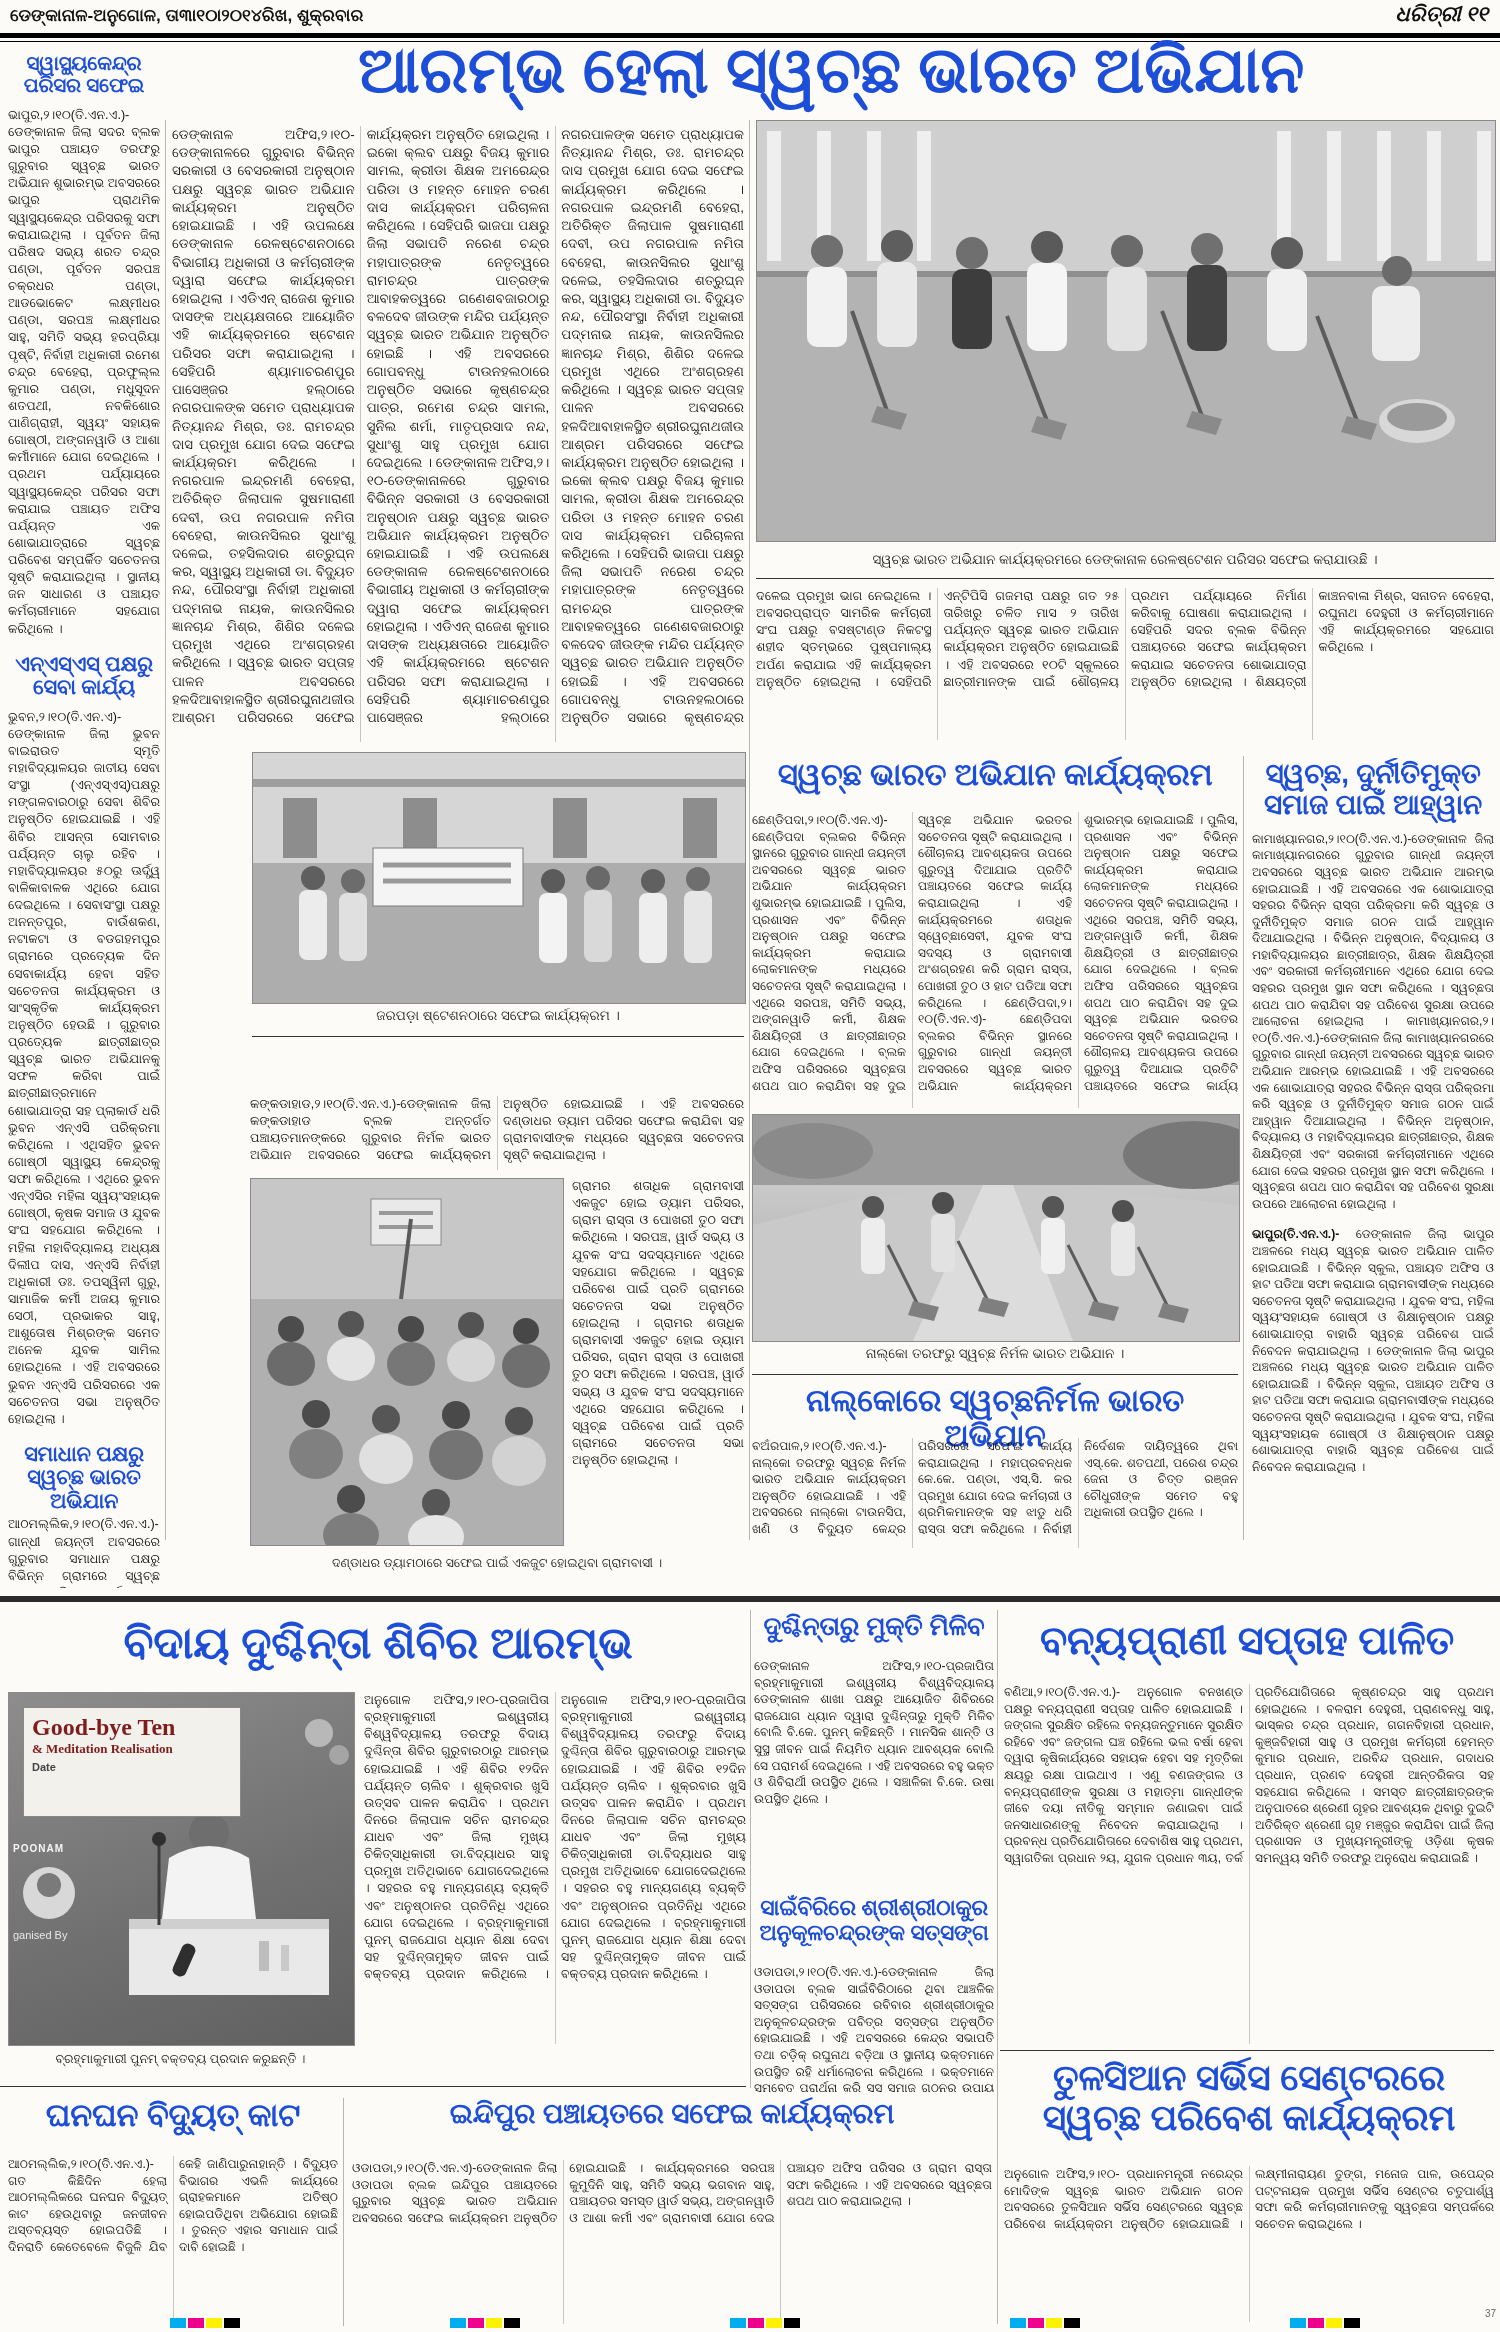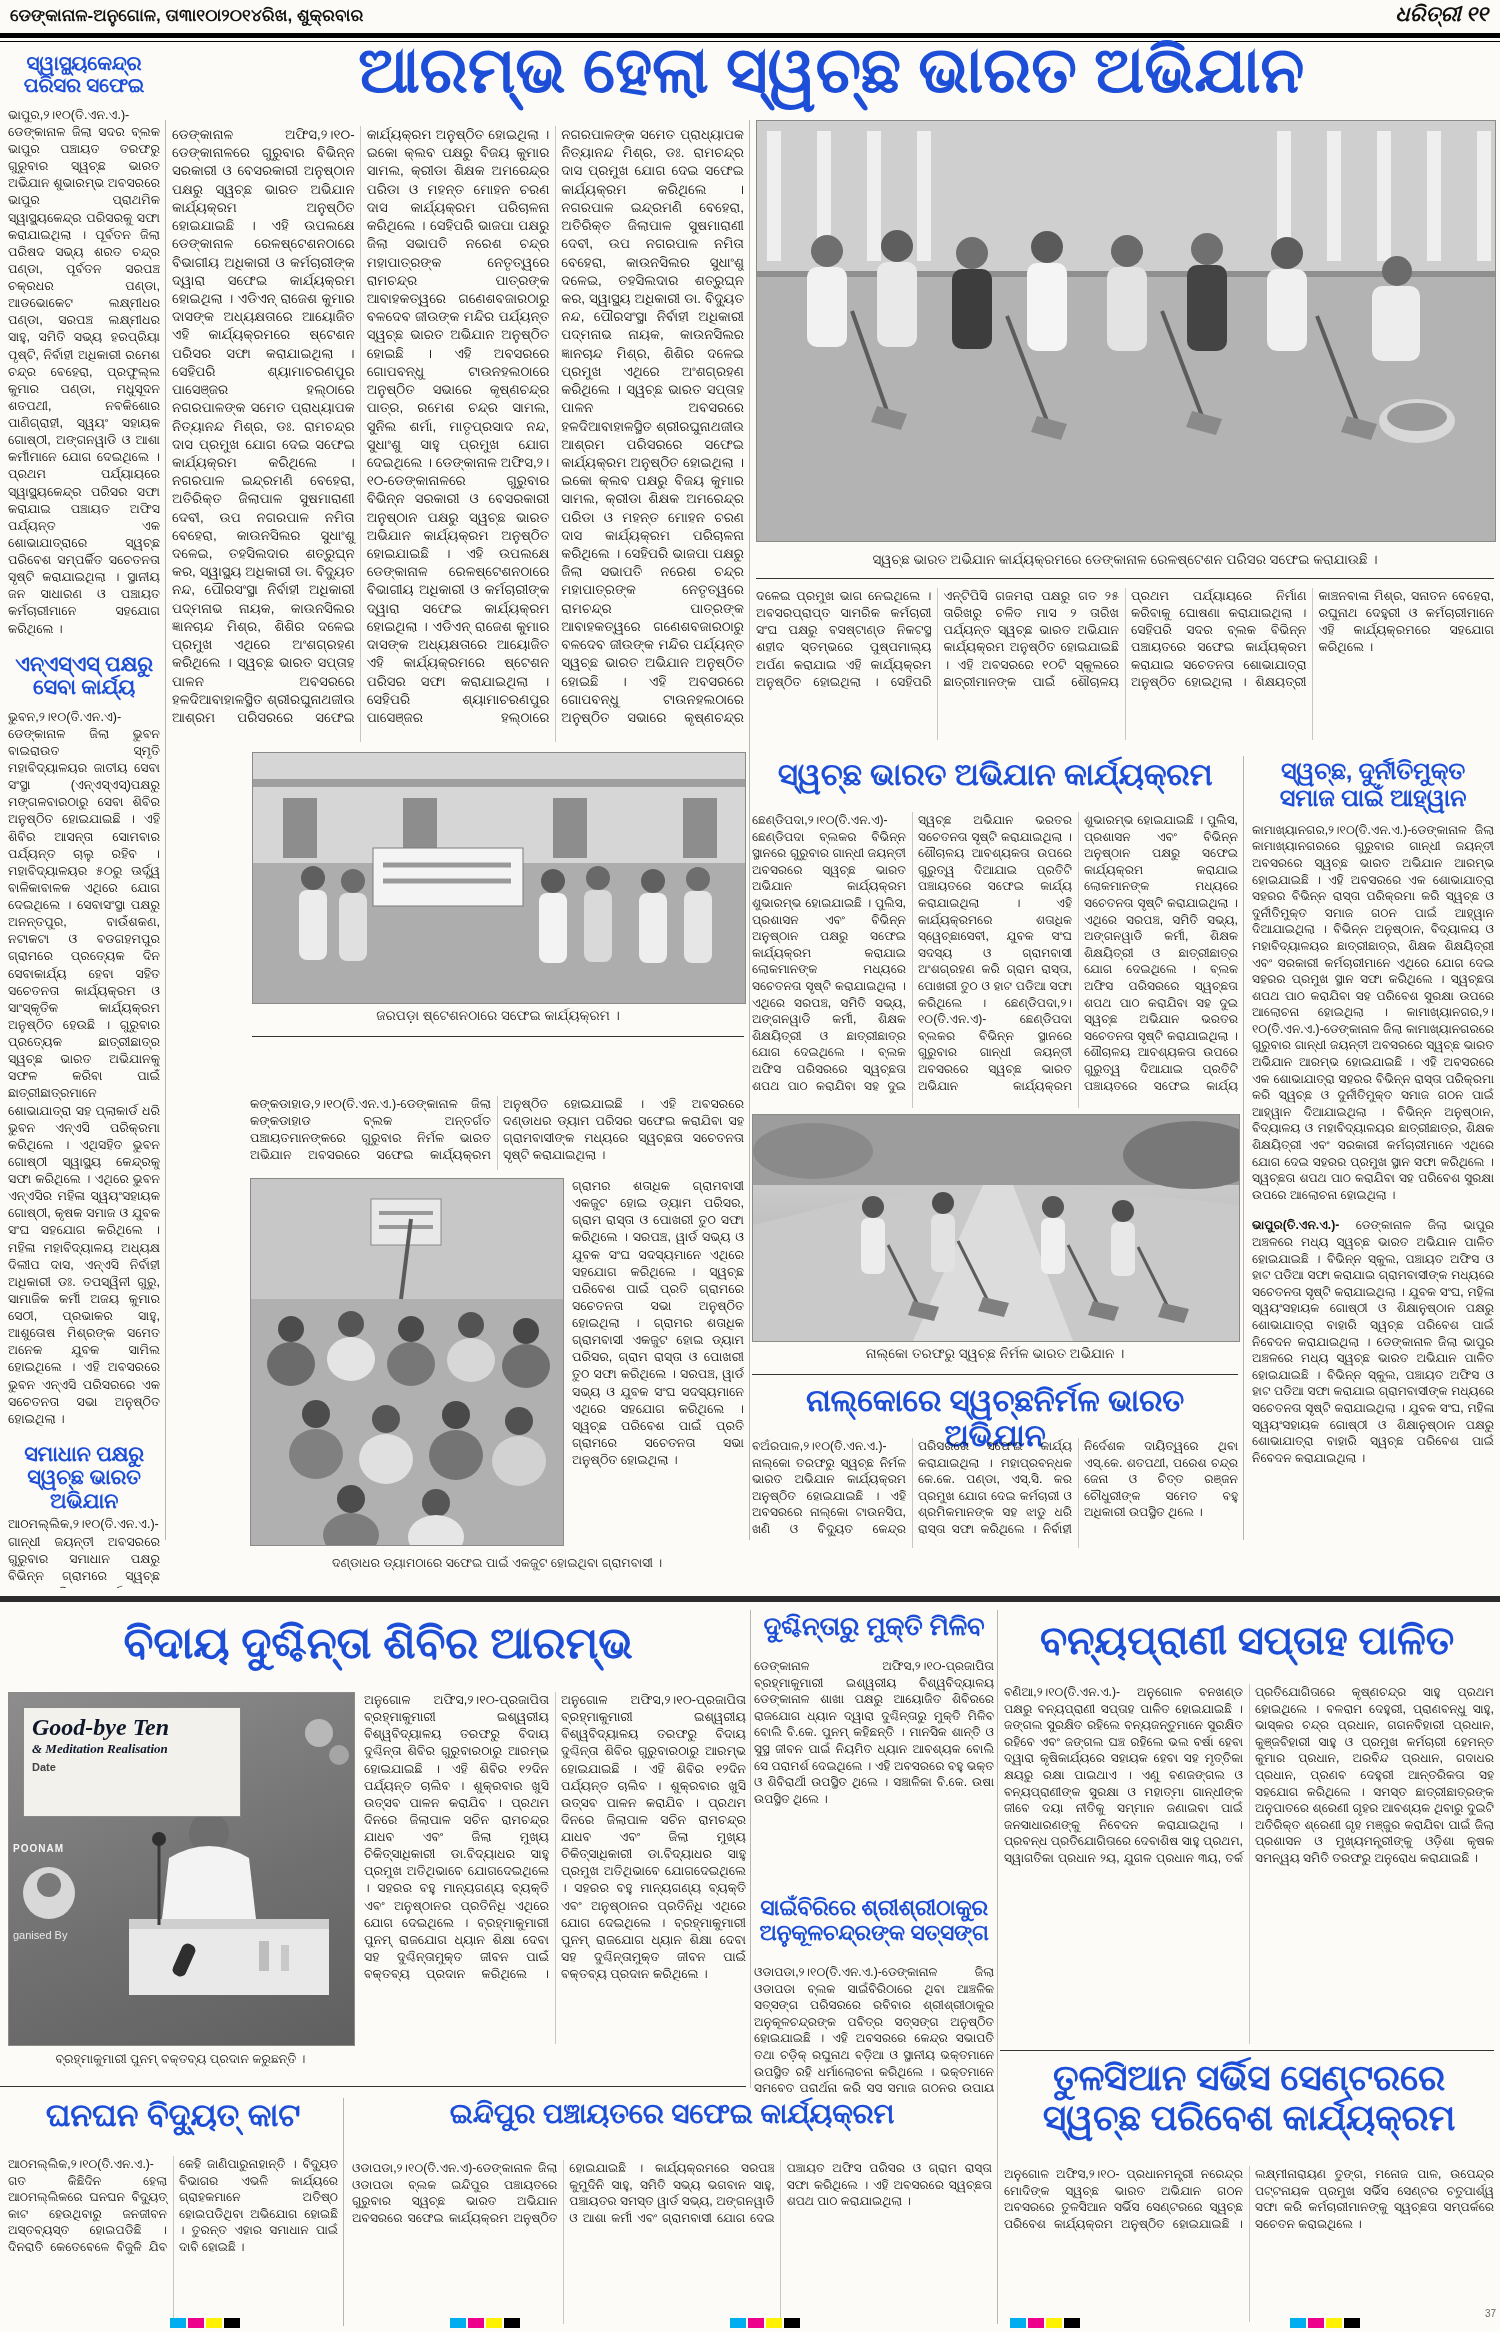--- a/index.html
+++ b/index.html
@@ -10,21 +10,21 @@
   .cols2{column-count:2;column-gap:12px;column-rule:1px solid #c9c6bf;}
   .cols3{column-count:3;column-gap:12px;column-rule:1px solid #c9c6bf;}
   .cols4{column-count:4;column-gap:12px;column-rule:1px solid #c9c6bf;}
   .head{font-weight:bold;text-align:center;line-height:1.12;letter-spacing:-.3px;color:#1d4ed8;}
   .caption{font-size:13.5px;text-align:center;color:#222;}
   .hrule{background:#333;height:1px;}
   .vrule{background:#b9b6ae;width:1px;}
   .photo{background:linear-gradient(180deg,#d9d9d9 0%,#bdbdbd 55%,#9f9f9f 100%);
          border:1px solid #8a8a8a;overflow:hidden;position:absolute;}
   .photo svg{display:block;width:100%;height:100%;}
-  .banner-script{font-family:"Liberation Serif","DejaVu Serif",serif;font-style:italic;font-weight:bold;color:#0f172a;}
+  .banner-script{font-family:"Liberation Serif","DejaVu Serif",serif;font-weight:bold;color:#7f1d1d;}
   .cmyk{display:flex;gap:2px;position:absolute;}
   .cmyk div{width:16px;height:10px;}
 </style>
 </head>
 <body>
 
 <div class="page">
 
   <div class="abs" style="left:10px;top:6px;font-size:17px;font-weight:bold;">ଡେଙ୍କାନାଳ-ଅନୁଗୋଳ, ତା୩ା୧୦ା୨୦୧୪ରିଖ, ଶୁକ୍ରବାର</div>
   <div class="abs" style="right:12px;top:2px;font-size:21px;font-weight:bold;font-style:italic;font-family:'Liberation Serif','DejaVu Serif',serif;">ଧରିତ୍ରୀ ୧୧</div>
@@ -270,21 +270,21 @@
       </g>
     </svg>
   </div>
   <div class="abs caption" style="left:752px;top:1346px;width:486px;">ନାଲ୍‌କୋ ତରଫରୁ ସ୍ୱଚ୍ଛ ନିର୍ମଳ ଭାରତ ଅଭିଯାନ ।</div>
   <div class="abs hrule" style="left:752px;top:1374px;width:486px;"></div>
 
   <div class="abs head" style="left:752px;top:1384px;width:486px;font-size:31px;">ନାଲ୍‌କୋରେ ସ୍ୱଚ୍ଛନିର୍ମଳ ଭାରତ ଅଭିଯାନ</div>
   <div class="abs body-text cols3" style="left:752px;top:1438px;width:486px;height:110px;font-size:12.2px;">ବଅଁରପାଳ,୨।୧୦(ତି.ଏନ.ଏ.)-ନାଲ୍‌କୋ ତରଫରୁ ସ୍ୱଚ୍ଛ ନିର୍ମଳ ଭାରତ ଅଭିଯାନ କାର୍ଯ୍ୟକ୍ରମ ଅନୁଷ୍ଠିତ ହୋଇଯାଇଛି । ଏହି ଅବସରରେ ନାଲ୍‌କୋ ଟାଉନସିପ, ଖଣି ଓ ବିଦ୍ୟୁତ କେନ୍ଦ୍ର ପରିସରରେ ସଫେଇ କାର୍ଯ୍ୟ କରାଯାଇଥିଲା । ମହାପ୍ରବନ୍ଧକ କେ.କେ. ପଣ୍ଡା, ଏସ୍.ସି. କର ପ୍ରମୁଖ ଯୋଗ ଦେଇ କର୍ମଚାରୀ ଓ ଶ୍ରମିକମାନଙ୍କ ସହ ଝାଡୁ ଧରି ରାସ୍ତା ସଫା କରିଥିଲେ । ନିର୍ବାହୀ ନିର୍ଦେଶକ ଦାୟିତ୍ୱରେ ଥିବା ଏସ୍.କେ. ଶତପଥୀ, ପରେଶ ଚନ୍ଦ୍ର ଜେନା ଓ ଚିତ୍ତ ରଞ୍ଜନ ଚୌଧୁରୀଙ୍କ ସମେତ ବହୁ ଅଧିକାରୀ ଉପସ୍ଥିତ ଥିଲେ ।</div>
 
   <div class="abs" style="left:1252px;top:758px;width:242px;height:786px;overflow:hidden;">
-    <div class="head" style="font-size:24px;margin-bottom:10px;">ସ୍ୱଚ୍ଛ, ଦୁର୍ନୀତିମୁକ୍ତ ସମାଜ ପାଇଁ ଆହ୍ୱାନ</div>
+    <div class="head" style="font-size:28px;margin-bottom:10px;">ସ୍ୱଚ୍ଛ, ଦୁର୍ନୀତିମୁକ୍ତ ସମାଜ ପାଇଁ ଆହ୍ୱାନ</div>
     <div class="body-text" style="font-size:12.2px;">କାମାଖ୍ୟାନଗର,୨।୧୦(ତି.ଏନ.ଏ.)-ଡେଙ୍କାନାଳ ଜିଲା କାମାଖ୍ୟାନଗରରେ ଗୁରୁବାର ଗାନ୍ଧୀ ଜୟନ୍ତୀ ଅବସରରେ ସ୍ୱଚ୍ଛ ଭାରତ ଅଭିଯାନ ଆରମ୍ଭ ହୋଇଯାଇଛି । ଏହି ଅବସରରେ ଏକ ଶୋଭାଯାତ୍ରା ସହରର ବିଭିନ୍ନ ରାସ୍ତା ପରିକ୍ରମା କରି ସ୍ୱଚ୍ଛ ଓ ଦୁର୍ନୀତିମୁକ୍ତ ସମାଜ ଗଠନ ପାଇଁ ଆହ୍ୱାନ ଦିଆଯାଇଥିଲା । ବିଭିନ୍ନ ଅନୁଷ୍ଠାନ, ବିଦ୍ୟାଳୟ ଓ ମହାବିଦ୍ୟାଳୟର ଛାତ୍ରୀଛାତ୍ର, ଶିକ୍ଷକ ଶିକ୍ଷୟିତ୍ରୀ ଏବଂ ସରକାରୀ କର୍ମଚାରୀମାନେ ଏଥିରେ ଯୋଗ ଦେଇ ସହରର ପ୍ରମୁଖ ସ୍ଥାନ ସଫା କରିଥିଲେ । ସ୍ୱଚ୍ଛତା ଶପଥ ପାଠ କରାଯିବା ସହ ପରିବେଶ ସୁରକ୍ଷା ଉପରେ ଆଲୋଚନା ହୋଇଥିଲା । କାମାଖ୍ୟାନଗର,୨।୧୦(ତି.ଏନ.ଏ.)-ଡେଙ୍କାନାଳ ଜିଲା କାମାଖ୍ୟାନଗରରେ ଗୁରୁବାର ଗାନ୍ଧୀ ଜୟନ୍ତୀ ଅବସରରେ ସ୍ୱଚ୍ଛ ଭାରତ ଅଭିଯାନ ଆରମ୍ଭ ହୋଇଯାଇଛି । ଏହି ଅବସରରେ ଏକ ଶୋଭାଯାତ୍ରା ସହରର ବିଭିନ୍ନ ରାସ୍ତା ପରିକ୍ରମା କରି ସ୍ୱଚ୍ଛ ଓ ଦୁର୍ନୀତିମୁକ୍ତ ସମାଜ ଗଠନ ପାଇଁ ଆହ୍ୱାନ ଦିଆଯାଇଥିଲା । ବିଭିନ୍ନ ଅନୁଷ୍ଠାନ, ବିଦ୍ୟାଳୟ ଓ ମହାବିଦ୍ୟାଳୟର ଛାତ୍ରୀଛାତ୍ର, ଶିକ୍ଷକ ଶିକ୍ଷୟିତ୍ରୀ ଏବଂ ସରକାରୀ କର୍ମଚାରୀମାନେ ଏଥିରେ ଯୋଗ ଦେଇ ସହରର ପ୍ରମୁଖ ସ୍ଥାନ ସଫା କରିଥିଲେ । ସ୍ୱଚ୍ଛତା ଶପଥ ପାଠ କରାଯିବା ସହ ପରିବେଶ ସୁରକ୍ଷା ଉପରେ ଆଲୋଚନା ହୋଇଥିଲା ।</div>
     <div class="body-text" style="font-size:12.2px;margin-top:14px;">
       <b>ଭାପୁର(ତି.ଏନ.ଏ.)-</b>
       <span>ଡେଙ୍କାନାଳ ଜିଲା ଭାପୁର ଅଞ୍ଚଳରେ ମଧ୍ୟ ସ୍ୱଚ୍ଛ ଭାରତ ଅଭିଯାନ ପାଳିତ ହୋଇଯାଇଛି । ବିଭିନ୍ନ ସ୍କୁଲ, ପଞ୍ଚାୟତ ଅଫିସ ଓ ହାଟ ପଡିଆ ସଫା କରାଯାଇ ଗ୍ରାମବାସୀଙ୍କ ମଧ୍ୟରେ ସଚେତନତା ସୃଷ୍ଟି କରାଯାଇଥିଲା । ଯୁବକ ସଂଘ, ମହିଳା ସ୍ୱୟଂସହାୟକ ଗୋଷ୍ଠୀ ଓ ଶିକ୍ଷାନୁଷ୍ଠାନ ପକ୍ଷରୁ ଶୋଭାଯାତ୍ରା ବାହାରି ସ୍ୱଚ୍ଛ ପରିବେଶ ପାଇଁ ନିବେଦନ କରାଯାଇଥିଲା । ଡେଙ୍କାନାଳ ଜିଲା ଭାପୁର ଅଞ୍ଚଳରେ ମଧ୍ୟ ସ୍ୱଚ୍ଛ ଭାରତ ଅଭିଯାନ ପାଳିତ ହୋଇଯାଇଛି । ବିଭିନ୍ନ ସ୍କୁଲ, ପଞ୍ଚାୟତ ଅଫିସ ଓ ହାଟ ପଡିଆ ସଫା କରାଯାଇ ଗ୍ରାମବାସୀଙ୍କ ମଧ୍ୟରେ ସଚେତନତା ସୃଷ୍ଟି କରାଯାଇଥିଲା । ଯୁବକ ସଂଘ, ମହିଳା ସ୍ୱୟଂସହାୟକ ଗୋଷ୍ଠୀ ଓ ଶିକ୍ଷାନୁଷ୍ଠାନ ପକ୍ଷରୁ ଶୋଭାଯାତ୍ରା ବାହାରି ସ୍ୱଚ୍ଛ ପରିବେଶ ପାଇଁ ନିବେଦନ କରାଯାଇଥିଲା ।</span>
     </div>
   </div>
 
   <div class="abs" style="left:0;top:1596px;width:1500px;height:6px;background:#2c2c2c;"></div>
 
   <div class="abs head" style="left:8px;top:1618px;width:740px;font-size:44px;">ବିଦାୟ ଦୁଶ୍ଚିନ୍ତା ଶିବିର ଆରମ୍ଭ</div>

